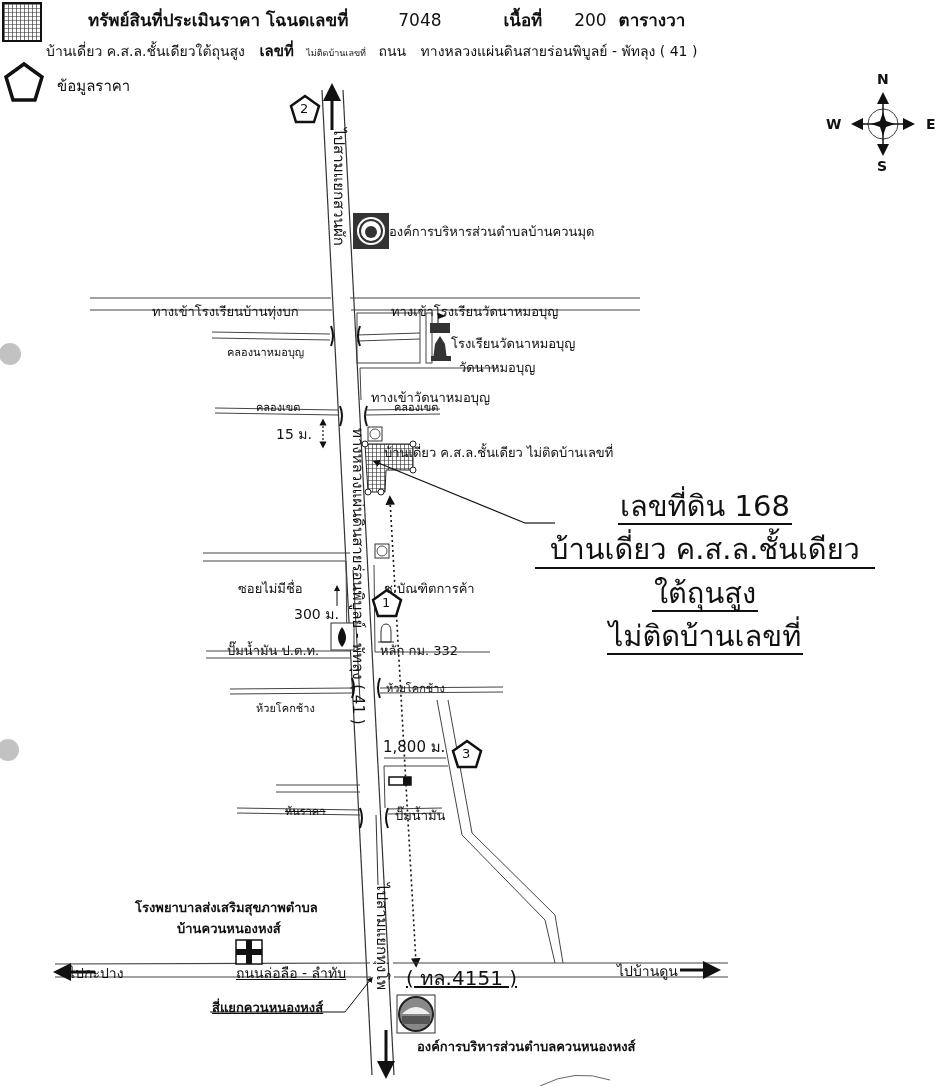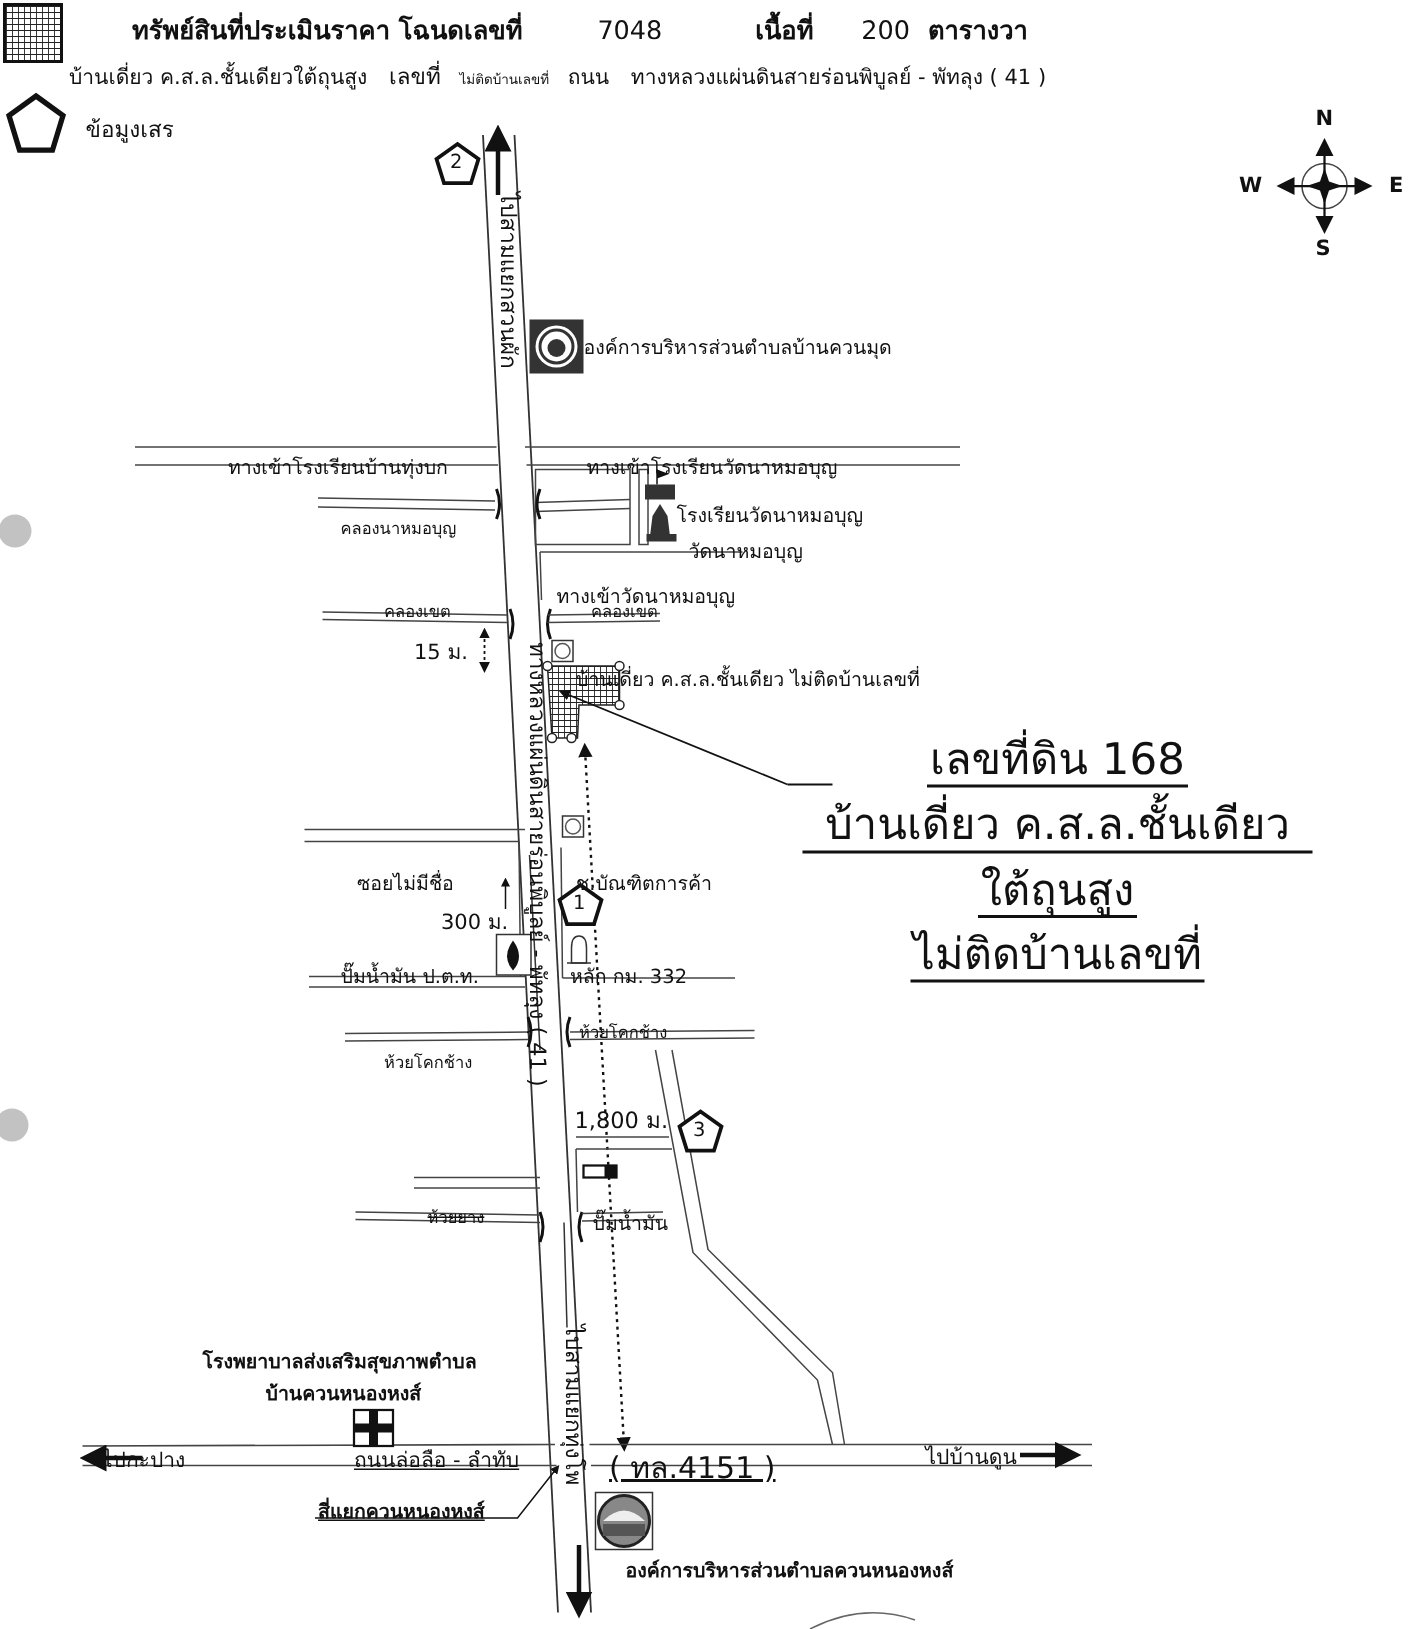--- a/index.html
+++ b/index.html
@@ -2,21 +2,21 @@
 <html><head>
 <meta charset="utf-8">
 <style>
   html, body { margin: 0; padding: 0; background: #ffffff; }
   body { width: 950px; height: 1086px; position: relative; overflow: hidden;
          font-family: "DejaVu Sans", "Liberation Sans", sans-serif; color: #111; }
   .abs { position: absolute; white-space: nowrap; }
   #header-title { left: 88px; top: 6px; font-size: 17px; font-weight: bold; letter-spacing: 0; }
   .hdr-val { font-weight: normal; }
   #header-sub { left: 46px; top: 39px; font-size: 14px; }
-  #header-sub .bold { font-weight: normal; font-size: 15px; }
+  #header-sub .bold { font-weight: bold; font-size: 15px; }
   #header-sub .tiny { font-size: 9px; }
   .legend-label { font-size: 15px; }
   .map-label { font-size: 13px; margin-top: 16px; }
   .map-label-sm { font-size: 11px; }
   .map-label-b { font-size: 13px; font-weight: bold; }
   .big-label { font-size: 29px; text-align: center; border-bottom: 2px solid #111; line-height: 1.15; padding: 0 2px; }
   .compass-letter { font-size: 14px; font-weight: bold; }
   svg { position: absolute; left: 0; top: 0; }
   .vtext { position: absolute; transform-origin: left top; transform: rotate(90deg); white-space: nowrap; }
 </style>
@@ -244,21 +244,21 @@
   <span class="hdr-val" style="margin-left:26px">200</span>
   <span style="margin-left:6px">ตารางวา</span>
 </div>
 <div id="header-sub" class="abs">
   <span>บ้านเดี่ยว ค.ส.ล.ชั้นเดียวใต้ถุนสูง</span>
   <span class="bold" style="margin-left:10px">เลขที่</span>
   <span class="tiny" style="margin-left:8px">ไม่ติดบ้านเลขที่</span>
   <span style="margin-left:8px">ถนน</span>
   <span style="margin-left:10px">ทางหลวงแผ่นดินสายร่อนพิบูลย์ - พัทลุง ( 41 )</span>
 </div>
-<div class="abs legend-label" style="left:57px; top:74px;">ข้อมูงเสร</div>
+<div class="abs legend-label" style="left:57px; top:74px;">ข้อมูลราคา</div>
 
 <div class="abs compass-letter" style="left:877px; top:71px;">N</div>
 <div class="abs compass-letter" style="left:877px; top:158px;">S</div>
 <div class="abs compass-letter" style="left:926px; top:116px;">E</div>
 <div class="abs compass-letter" style="left:826px; top:116px;">W</div>
 
 <div class="abs" style="left:300px; top:101px; font-size:13px;">2</div>
 <div class="abs" style="left:382px; top:595px; font-size:13px;">1</div>
 <div class="abs" style="left:462px; top:746px; font-size:13px;">3</div>
 
@@ -279,21 +279,21 @@
 <div class="abs map-label" style="left:384px; top:426px;">บ้านเดี่ยว ค.ส.ล.ชั้นเดียว ไม่ติดบ้านเลขที่</div>
 <div class="abs map-label" style="left:238px; top:562px;">ซอยไม่มีชื่อ</div>
 <div class="abs map-label" style="left:384px; top:562px;">ช.บัณฑิตการค้า</div>
 <div class="abs" style="left:294px; top:603px; font-size:14px;">300 ม.</div>
 <div class="abs map-label" style="left:227px; top:624px;">ปั๊มน้ำมัน  ป.ต.ท.</div>
 <div class="abs map-label" style="left:380px; top:624px;">หลัก กม. 332</div>
 <div class="abs map-label-sm" style="left:386px; top:679px;">ห้วยโคกช้าง</div>
 <div class="abs map-label-sm" style="left:256px; top:699px;">ห้วยโคกช้าง</div>
 <div class="abs" style="left:383px; top:735px; font-size:15px;">1,800 ม.</div>
 <div class="abs map-label" style="left:395px; top:789px;">ปั๊มน้ำมัน</div>
-<div class="abs map-label-sm" style="left:285px; top:802px; text-decoration: line-through;">ห้วยยาง</div>
+<div class="abs map-label-sm" style="left:285px; top:802px; text-decoration: line-through;">ห้นราคา</div>
 <div class="abs map-label-b" style="left:135px; top:897px;">โรงพยาบาลส่งเสริมสุขภาพตำบล</div>
 <div class="abs map-label-b" style="left:177px; top:918px;">บ้านควนหนองหงส์</div>
 <div class="abs" style="left:68px; top:962px; font-size:14px;">ไปกะปาง</div>
 <div class="abs" style="left:236px; top:962px; font-size:14px; text-decoration: underline;">ถนนล่อลือ - ลำทับ</div>
 <div class="abs" style="left:406px; top:962px; font-size:20px; text-decoration: underline;">( ทล.4151 )</div>
 <div class="abs" style="left:617px; top:960px; font-size:14px;">ไปบ้านดูน</div>
 <div class="abs map-label-b" style="left:212px; top:997px; text-decoration: underline;">สี่แยกควนหนองหงส์</div>
 <div class="abs map-label-b" style="left:417px; top:1036px;">องค์การบริหารส่วนตำบลควนหนองหงส์</div>
 
 <div class="abs" style="left:555px; top:490px; width:300px; text-align:center;">

